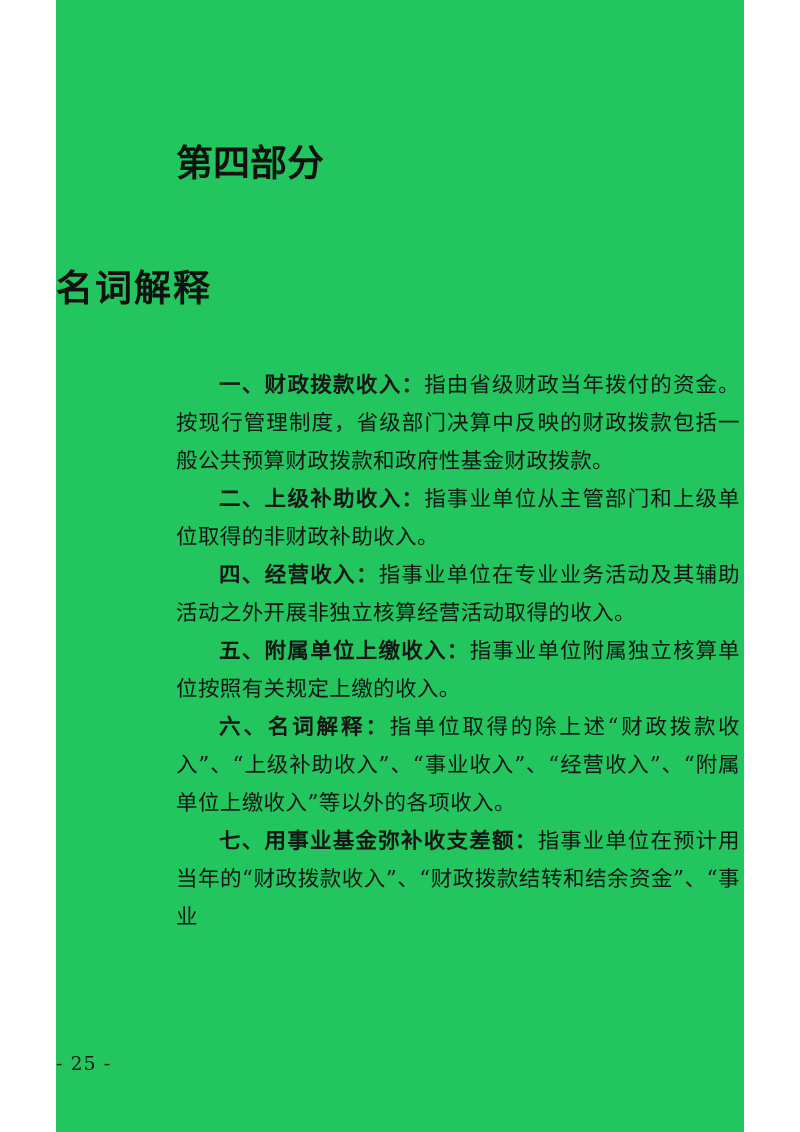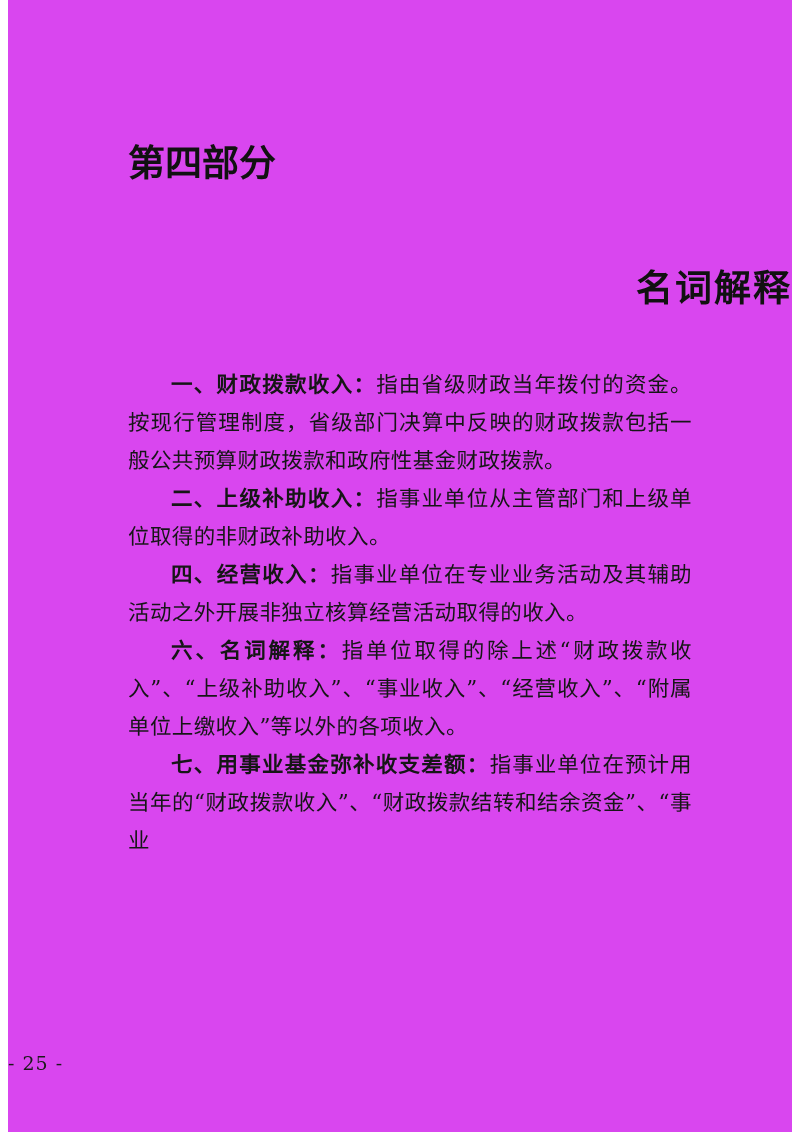--- a/index.html
+++ b/index.html
@@ -8,24 +8,24 @@
     padding: 0;
     background: #ffffff;
   }
   body {
     font-family: "DejaVu Sans", "Liberation Sans", sans-serif;
     color: #000000;
   }
 
   .page {
     position: relative;
-    width: 784px;
+    width: 688px;
     height: 1132px;
     margin: 0 auto;
-    background: #d946ef;
+    background: #22c55e;
     overflow: hidden;
     box-sizing: border-box;
     text-decoration: underline;
   }
 
   
   .section-heading {
     position: absolute;
     left: 120px;
     top: 140px;
@@ -37,21 +37,21 @@
     color: #111111;
     white-space: nowrap;
   }
 
   
   .doc-title {
     position: absolute;
     left: 0;
     right: 0;
     top: 265px;
-    text-align: right;
+    text-align: left;
     font-family: "DejaVu Sans", "Liberation Sans", sans-serif;
     font-size: 37px;
     font-weight: 700;
     letter-spacing: 2px;
     line-height: 48px;
     color: #111111;
   }
 
   
   .body-block {
@@ -108,20 +108,23 @@
 
     <p class="para">
       <span class="term">二、上级补助收入：</span><span>指事业单位从主管部门和上级单位取得的非财政补助收入。</span>
     </p>
 
 
     <p class="para">
       <span class="term">四、经营收入：</span><span>指事业单位在专业业务活动及其辅助活动之外开展非独立核算经营活动取得的收入。</span>
     </p>
 
+    <p class="para">
+      <span class="term">五、附属单位上缴收入：</span><span>指事业单位附属独立核算单位按照有关规定上缴的收入。</span>
+    </p>
 
     <p class="para">
       <span class="term">六、名词解释：</span><span>指单位取得的除上述“财政拨款收入”、“上级补助收入”、“事业收入”、“经营收入”、“附属单位上缴收入”等以外的各项收入。</span>
     </p>
 
     <p class="para">
       <span class="term">七、用事业基金弥补收支差额：</span><span>指事业单位在预计用当年的“财政拨款收入”、“财政拨款结转和结余资金”、“事业</span>
     </p>
 
   </div>

